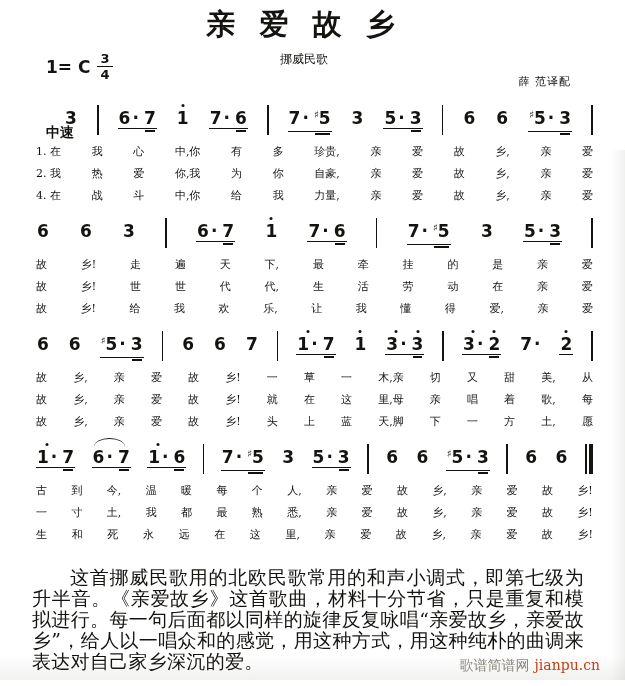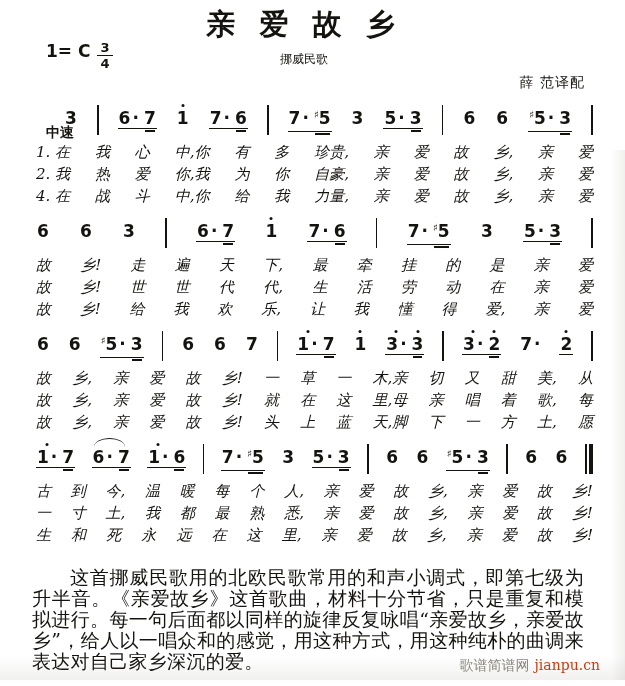--- a/index.html
+++ b/index.html
@@ -3,29 +3,29 @@
 <meta charset="utf-8">
 <style>
   * { margin:0; padding:0; box-sizing:border-box; }
   html,body { width:625px; height:686px; }
   body { background:#ffffff; color:#151310; font-family:"DejaVu Serif", serif; }
   .page { position:relative; width:625px; height:680px; background:#ffffff; overflow:hidden; }
 
   
   .title { position:absolute; top:5px; left:0; width:608px; text-align:center;
            font-size:29px; font-weight:700; letter-spacing:7px; }
-  .keysig { position:absolute; top:41px; left:46px; display:flex; align-items:flex-start; gap:7px;
+  .keysig { position:absolute; top:52px; left:46px; display:flex; align-items:center; gap:7px;
             font-family:"DejaVu Sans", sans-serif; font-weight:700; font-size:17px; }
   .frac { display:inline-flex; flex-direction:column; align-items:center; line-height:1;
           font-size:13px; font-weight:700; }
   .frac .top { border-bottom:1.6px solid #151310; padding:0 3px 1px; }
   .frac .bot { padding-top:1px; }
   .origin { position:absolute; top:51px; left:0; width:608px; text-align:center; font-size:12px; }
   .tempo { position:absolute; top:76px; left:46px; font-size:14px; font-weight:700;margin-top:48px; }
-  .translator { position:absolute; top:74px; right:40px; font-size:14px; letter-spacing:1px; }
+  .translator { position:absolute; top:74px; right:54px; font-size:11px; letter-spacing:1px; }
 
   
   .music { position:absolute; top:102px; left:36px; width:557px; }
   .system { margin-bottom:10px; }
   .notes-row { display:flex; justify-content:space-between; align-items:flex-start;
                height:37px; font-family:"DejaVu Sans", sans-serif; }
   .grp { position:relative; display:flex; gap:5px; padding:8px 1px 2px;
          border-bottom:1.8px solid transparent; }
   .grp.beam { border-bottom-color:#151310; }
   .note { position:relative; display:inline-flex; align-items:baseline;
@@ -40,21 +40,21 @@
                     height:1.7px; background:#151310; }
   .bar { width:1.7px; height:30px; background:#151310; margin-top:3px; }
   .bar-end { display:flex; gap:2.5px; height:30px; margin-top:3px; }
   .bar-end i { display:block; height:100%; }
   .bar-end .thin { width:1.7px; background:#151310; }
   .bar-end .thick { width:4px; background:#151310; }
   .slur { position:absolute; left:2px; right:6px; top:-3px; height:9px;
           border-top:1.7px solid #151310; border-radius:50% 50% 0 0 / 100% 100% 0 0; }
 
   .lyrics-row { display:flex; justify-content:space-between; margin-top:4px;
-                font-size:15px; line-height:18px;font-style:italic; }
+                font-size:11px; line-height:18px; }
   .lyrics-row:first-of-type { margin-top:6px; }
   .syl { white-space:nowrap; }
 
   
   .footnote { position:absolute; top:567px; left:32px; width:552px; font-size:19px;
               line-height:21px; text-align:justify; text-indent:2em; letter-spacing:0.3px; }
 
   
   .footer { position:absolute; top:657px; right:25px; font-size:14px; }
   .footer .site { color:#8b887f; }

